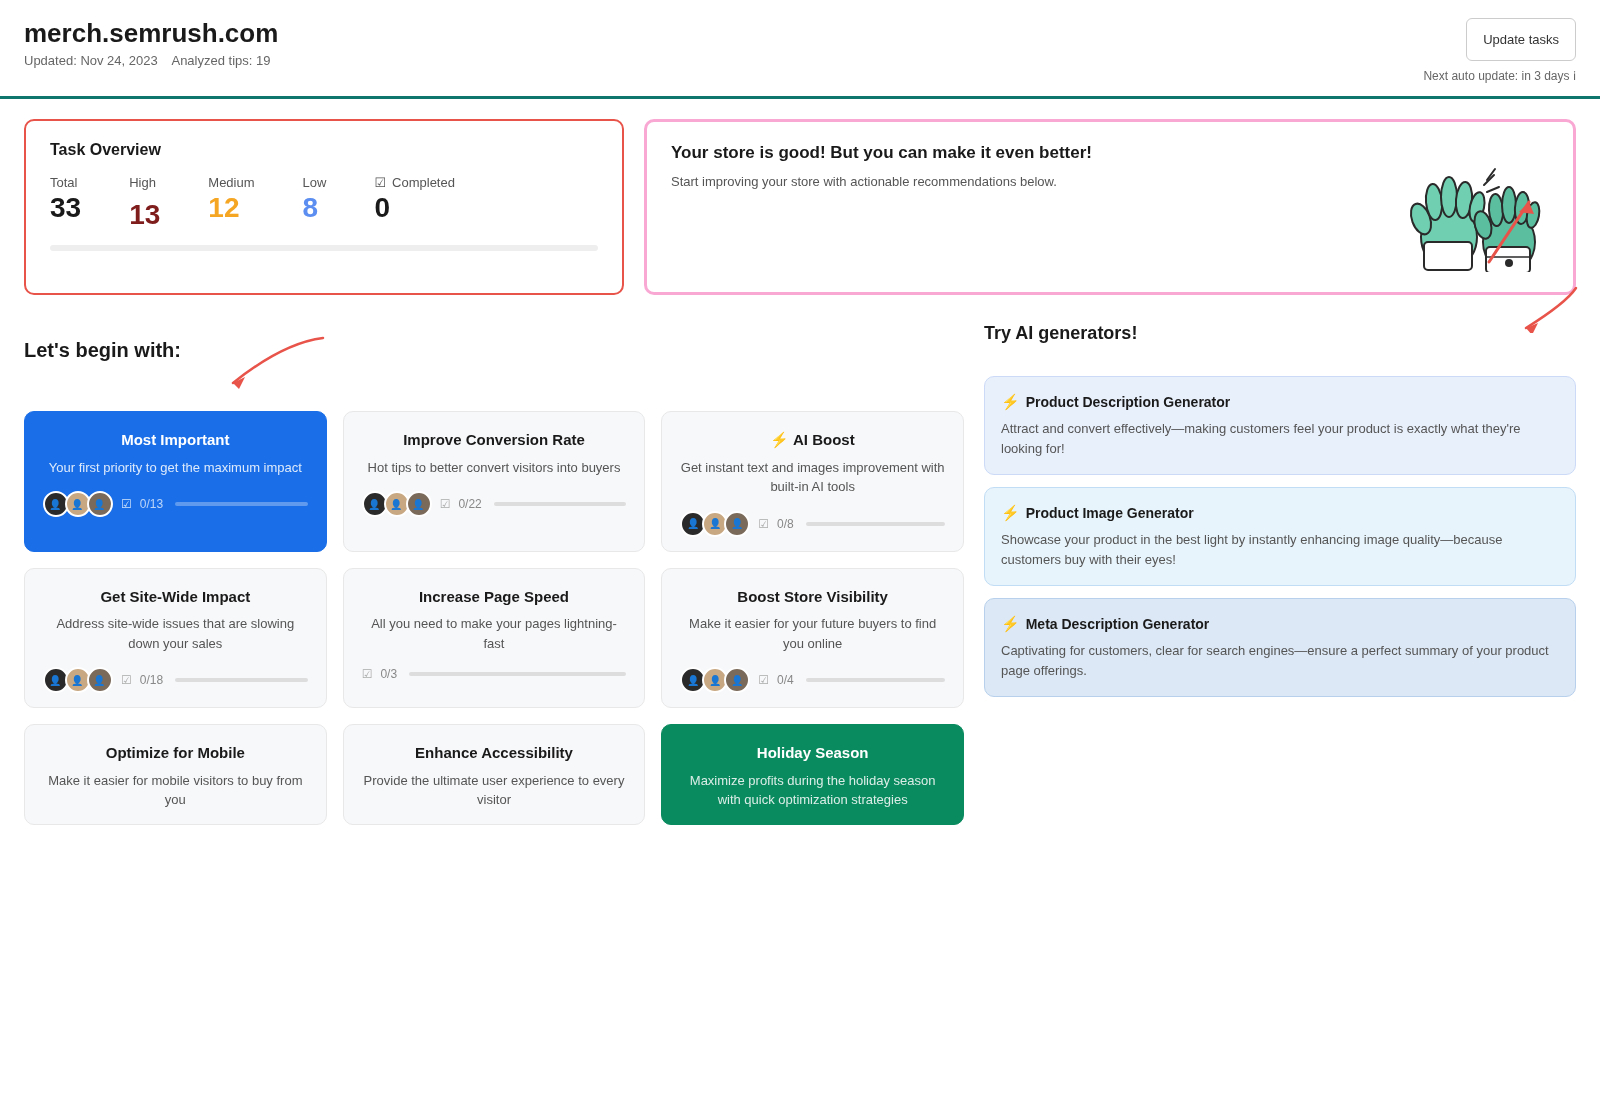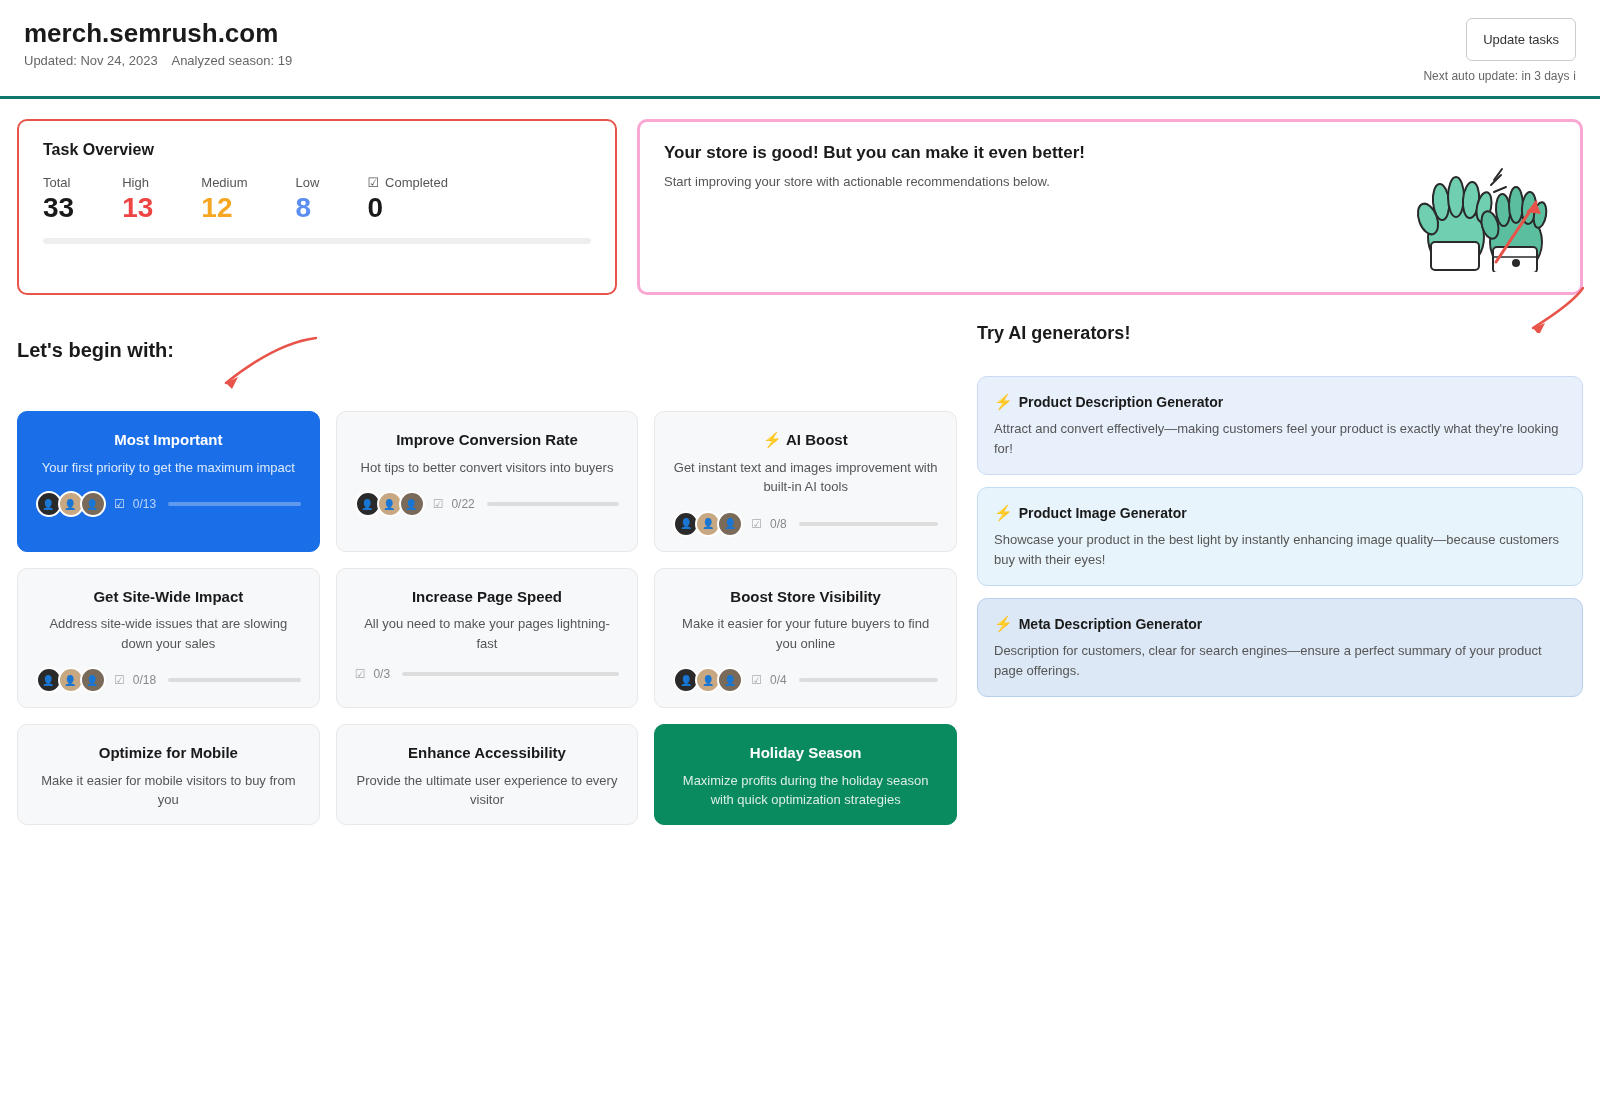--- a/index.html
+++ b/index.html
@@ -11,35 +11,35 @@
     }
     .site-title { font-size: 26px; font-weight: 700; color: #1a1a1a; }
     .site-meta { font-size: 13px; color: #666; margin-top: 4px; }
     .top-right { display: flex; flex-direction: column; align-items: flex-end; gap: 6px; }
     .update-tasks-btn {
       background: #fff; border: 1px solid #ccc; border-radius: 6px;
       padding: 13px 16px; cursor: pointer; font-size: 13px; color: #333;
     }
     .auto-update { font-size: 12px; color: #666; }
 
-    .main-content { padding: 20px 17px; }
+    .main-content { padding: 20px 24px; }
 
     .top-section { display: flex; gap: 20px; margin-bottom: 28px; }
 
     .task-overview-card {
       flex: 0 0 600px; border: 2px solid #e8534a; border-radius: 10px;
       padding: 20px 24px; background: #fff;
     }
     .task-overview-title { font-size: 16px; font-weight: 700; margin-bottom: 16px; }
     .task-stats { display: flex; align-items: flex-start; gap: 48px; }
     .stat-group { display: flex; flex-direction: column; }
     .stat-label { font-size: 13px; color: #555; margin-bottom: 2px; }
     .stat-value { font-size: 28px; font-weight: 700; }
     .stat-value.black { color: #1a1a1a; }
-    .stat-value.red { color: #ef4444; }
+    .stat-value.red { color: #7f1d1d; margin-top: 7px; }
     .stat-value.orange { color: #f5a623; }
     .stat-value.low-blue { color: #5b8ef0; }
     .stat-completed-group { display: flex; flex-direction: column; }
     .stat-completed-label { display: flex; align-items: center; gap: 6px; font-size: 13px; color: #555; margin-bottom: 2px; }
     .progress-bar-wrap { margin-top: 14px; height: 6px; background: #eee; border-radius: 3px; }
     .progress-bar-fill { height: 100%; background: #e8534a; border-radius: 3px; width: 0%; }
 
     .store-info-card {
       flex: 1; display: flex; align-items: flex-start; justify-content: space-between;
       padding: 20px 24px; background: #fff; border: 3px solid #f9a8d4; border-radius: 10px;
@@ -103,21 +103,21 @@
 </head>
 <body>
 
 <div class="top-bar">
   <div>
     <div class="site-title">merch.semrush.com</div>
     <div class="site-meta">
       <span>Updated:</span>
       <span>Nov 24, 2023</span>
       &nbsp;&nbsp;
-      <span>Analyzed season:</span>
+      <span>Analyzed tips:</span>
       <span>19</span>
     </div>
   </div>
   <div class="top-right">
     <button class="update-tasks-btn">Update tasks</button>
     <div class="auto-update">
       <span>Next auto update: in 3 days</span>
       <span> ℹ</span>
     </div>
   </div>
@@ -355,18 +355,18 @@
           <span>Product Image Generator</span>
         </div>
         <div class="ai-card-desc">Showcase your product in the best light by instantly enhancing image quality—because customers buy with their eyes!</div>
       </div>
 
       <div class="ai-card light-blue3">
         <div class="ai-card-title">
           <span class="lightning">⚡</span>
           <span>Meta Description Generator</span>
         </div>
-        <div class="ai-card-desc">Description for customers, clear for search engines—ensure a perfect summary of your product page offerings.</div>
+        <div class="ai-card-desc">Captivating for customers, clear for search engines—ensure a perfect summary of your product page offerings.</div>
       </div>
     </div>
   </div>
 
 </div>
 
 </body></html>

